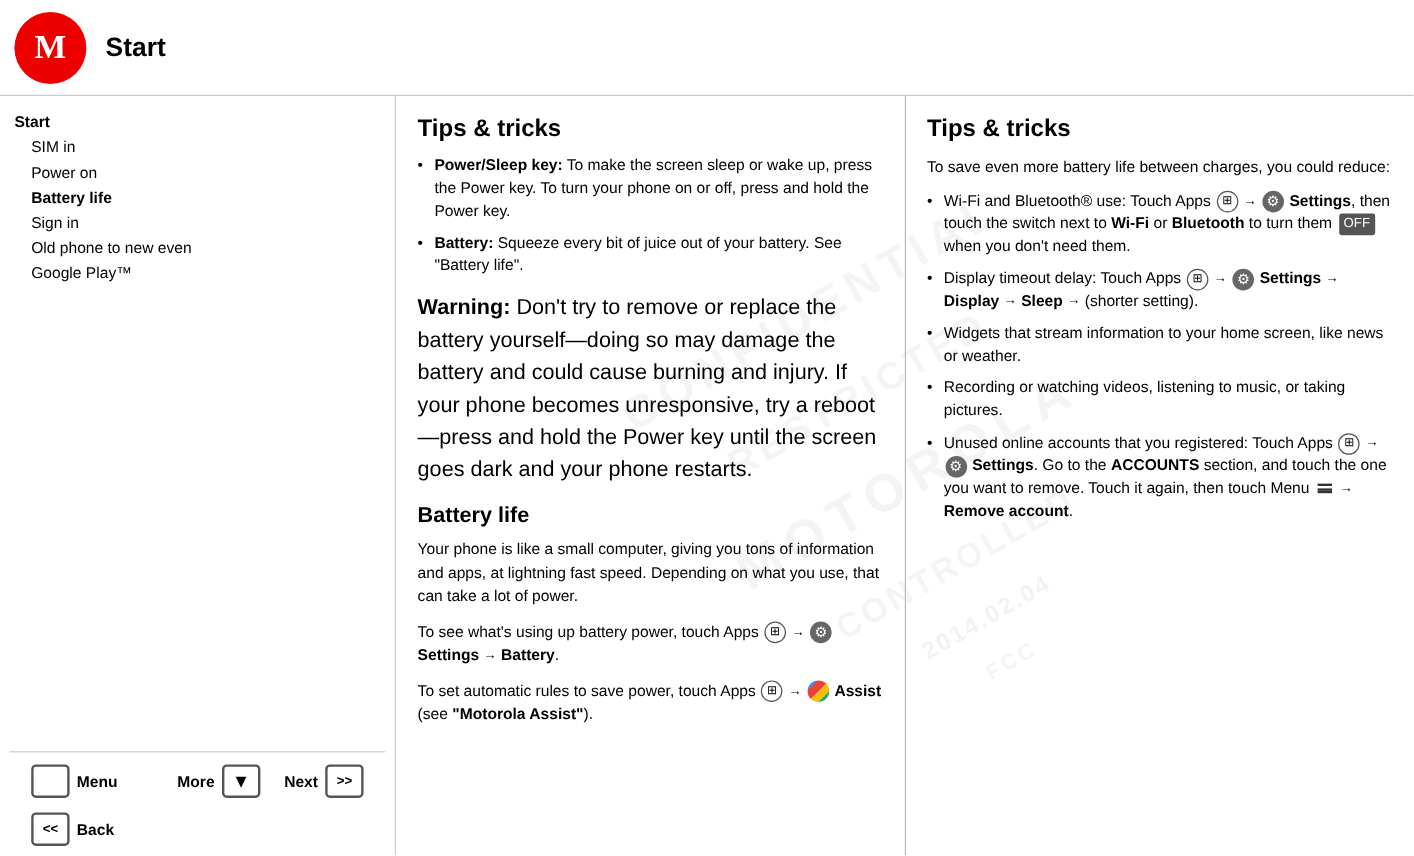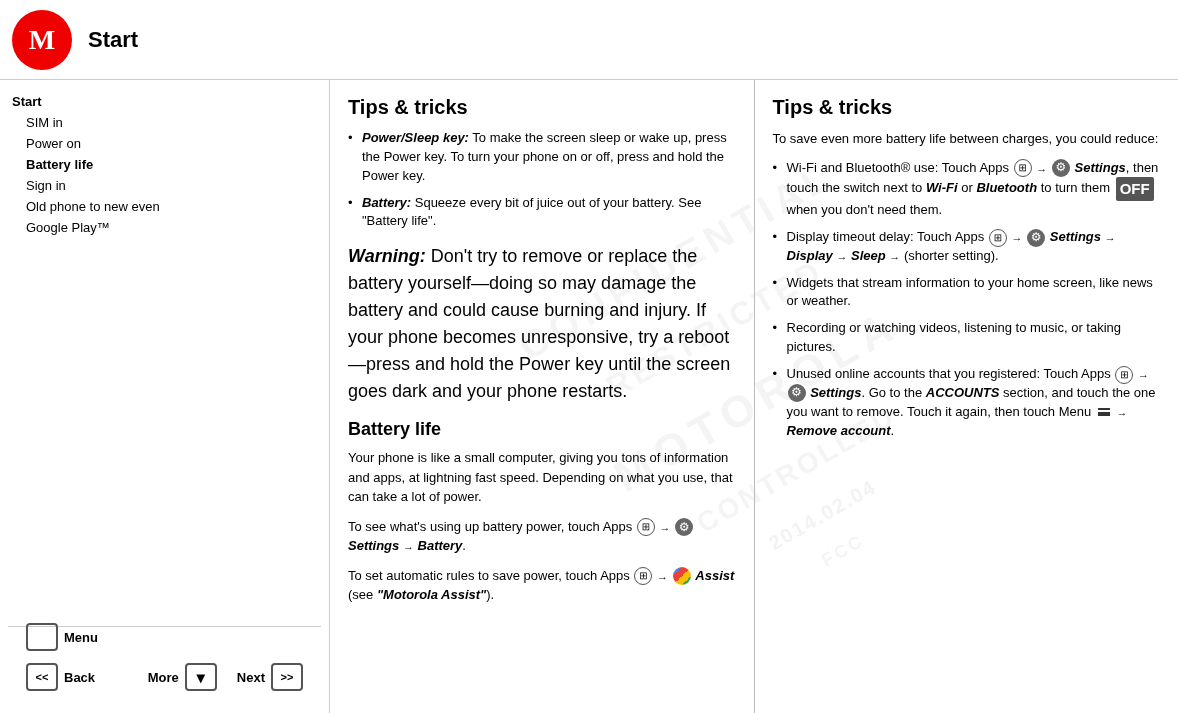--- a/index.html
+++ b/index.html
@@ -80,21 +80,21 @@
     }
     .sidebar-item.indented {
       padding-left: 18px;
     }
 
     
     .bottom-bar {
       height: 75px;
       border-top: 1px solid #ccc;
       display: flex;
-      align-items: flex-end;
+      align-items: flex-start;
       padding: 6px 10px;
       background: #fff;
       flex-shrink: 0;
       gap: 10px;
     }
     .bottom-btn {
       display: flex;
       align-items: center;
       gap: 6px;
       cursor: pointer;
@@ -196,21 +196,21 @@
       line-height: 1.45;
       font-size: 13px;
     }
     .bullet-list li::before {
       content: "•";
       position: absolute;
       left: 0;
       top: 0;
     }
 
-    .bold-text { font-weight: bold; font-style: italic; }
+    .bold-text { font-weight: bold; }
 
     .section-heading {
       font-size: 18px;
       font-weight: bold;
       margin: 14px 0 8px 0;
     }
 
     p {
       line-height: 1.5;
       margin-bottom: 10px;
@@ -251,22 +251,22 @@
       font-size: 12px;
       position: absolute;
       top: 50%;
       left: 50%;
       transform: translate(-50%, -50%);
     }
     .off-badge {
       display: inline-block;
       background: #555;
       color: white;
-      font-size: 15px;
-      font-weight: bold;
+      font-size: 11px;
+      font-weight: normal;
       padding: 1px 4px;
       border-radius: 2px;
       vertical-align: middle;
       margin: 0 2px;
     }
     .arrow {
       font-size: 11px;
       vertical-align: middle;
     }
     .menu-icon {

